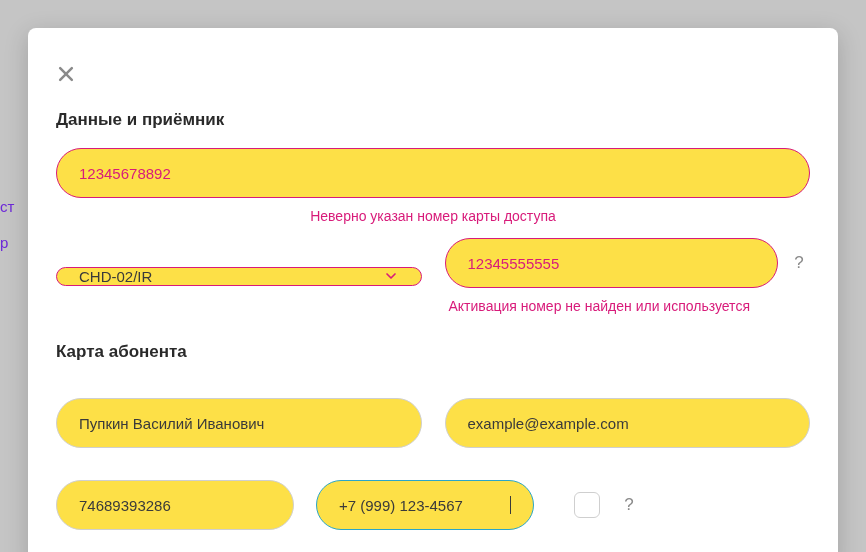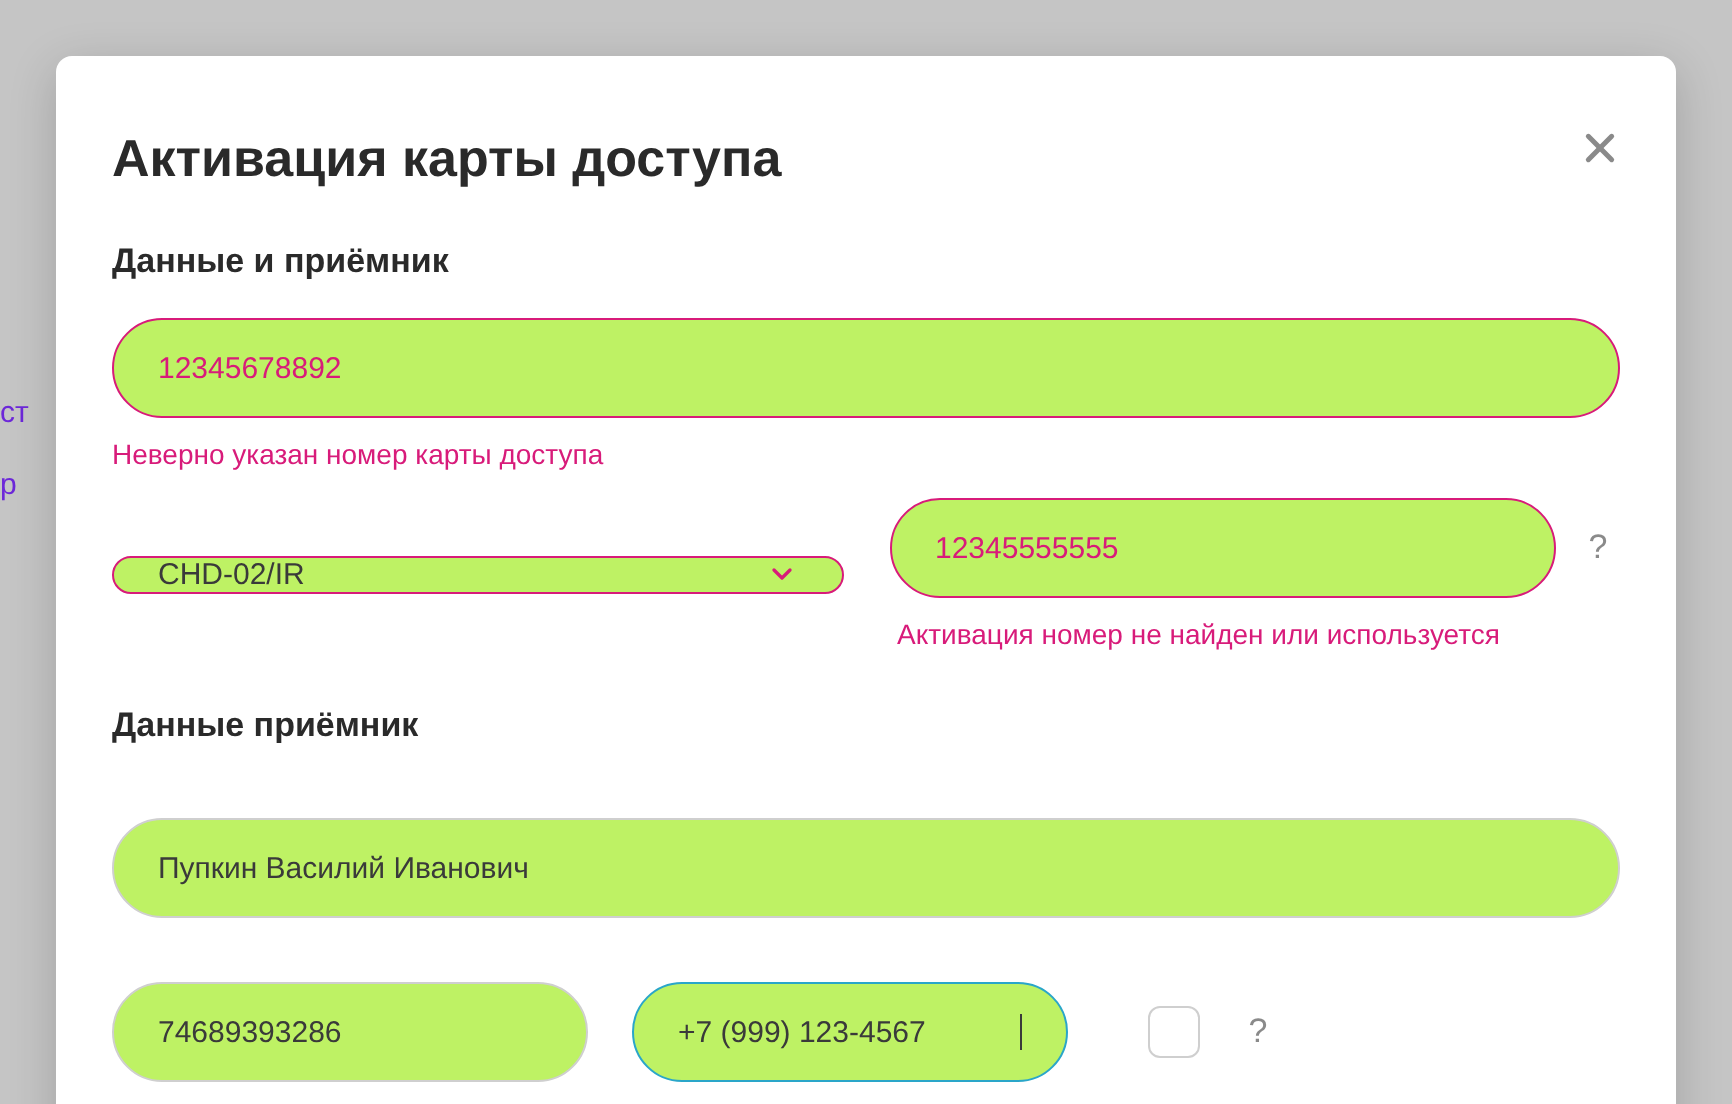--- a/index.html
+++ b/index.html
@@ -25,32 +25,32 @@
   .section-title { font-size: 17px; font-weight: 600; color: #2a2a2a; margin-bottom: 18px; }
   .row { display: flex; gap: 18px; margin-bottom: 10px; align-items: center; }
   .field {
     flex: 1;
     display: flex;
     align-items: center;
     border: 1px solid #cfcfcf;
     border-radius: 28px;
     height: 50px;
     padding: 0 22px;
-    background: #bef264;
+    background: #fde047;
     position: relative;
   }
   .field.error { border-color: #d81b7a; }
   .field.focused { border-color: #2aa6c9; }
   .field .value { font-size: 15px; color: #3a3a3a; flex: 1; }
   .field.error .value { color: #d81b7a; }
   .field.select { cursor: pointer; }
   .chevron { color: #d81b7a; }
   .chevron svg { width: 16px; height: 16px; display: block; }
   .error-msg {
-    color: #d81b7a; font-size: 14px; text-align: left; margin: 6px 0 14px 0;
+    color: #d81b7a; font-size: 14px; text-align: center; margin: 6px 0 14px 0;
   }
   .error-msg.right { text-align: left; padding-left: 4px; }
   .help {
     width: 22px; text-align: center; color: #8a8a8a; font-size: 17px;
     cursor: pointer; flex-shrink: 0;
   }
   .row.half { display: flex; gap: 23px; }
   .row.half .col { flex: 1; display: flex; flex-direction: column; }
   .row.three { display: flex; gap: 22px; align-items: center; }
   .row.three .field { flex: 0 0 auto; }
@@ -71,21 +71,20 @@
 </head>
 <body>
 
 <div class="backdrop"></div>
 <div class="bg-text" style="left:0;top:198px">ст</div>
 <div class="bg-text" style="left:0;top:234px">р</div>
 
 <div class="modal">
 
   <div class="modal-header">
-    <div class="modal-title">Активация карты доступа</div>
     <div class="close-btn">
       <span>
         <svg viewBox="0 0 24 24" fill="none" stroke="currentColor" stroke-width="3" stroke-linecap="round">
           <line x1="5" y1="5" x2="19" y2="19"></line>
             <line x1="19" y1="5" x2="5" y2="19"></line>
         </svg>
       </span>
     </div>
   </div>
 
@@ -115,27 +114,30 @@
           <span class="value">12345555555</span>
         </div>
         <div class="help">?</div>
       </div>
       <div class="error-msg right" style="margin-top:10px;margin-bottom:0">Активация номер не найден или используется</div>
     </div>
   </div>
 
   <div class="sp"></div>
 
-  <div class="section-title">Данные приёмник</div>
+  <div class="section-title">Карта абонента</div>
 
   <div class="sp"></div>
 
   <div class="row half">
     <div class="field">
       <span class="value">Пупкин Василий Иванович</span>
+    </div>
+    <div class="field">
+      <span class="value">example@example.com</span>
     </div>
   </div>
 
   <div style="height:22px"></div>
 
   <div class="row three">
     <div class="field w1">
       <span class="value">74689393286</span>
     </div>
     <div class="field w2 focused">

